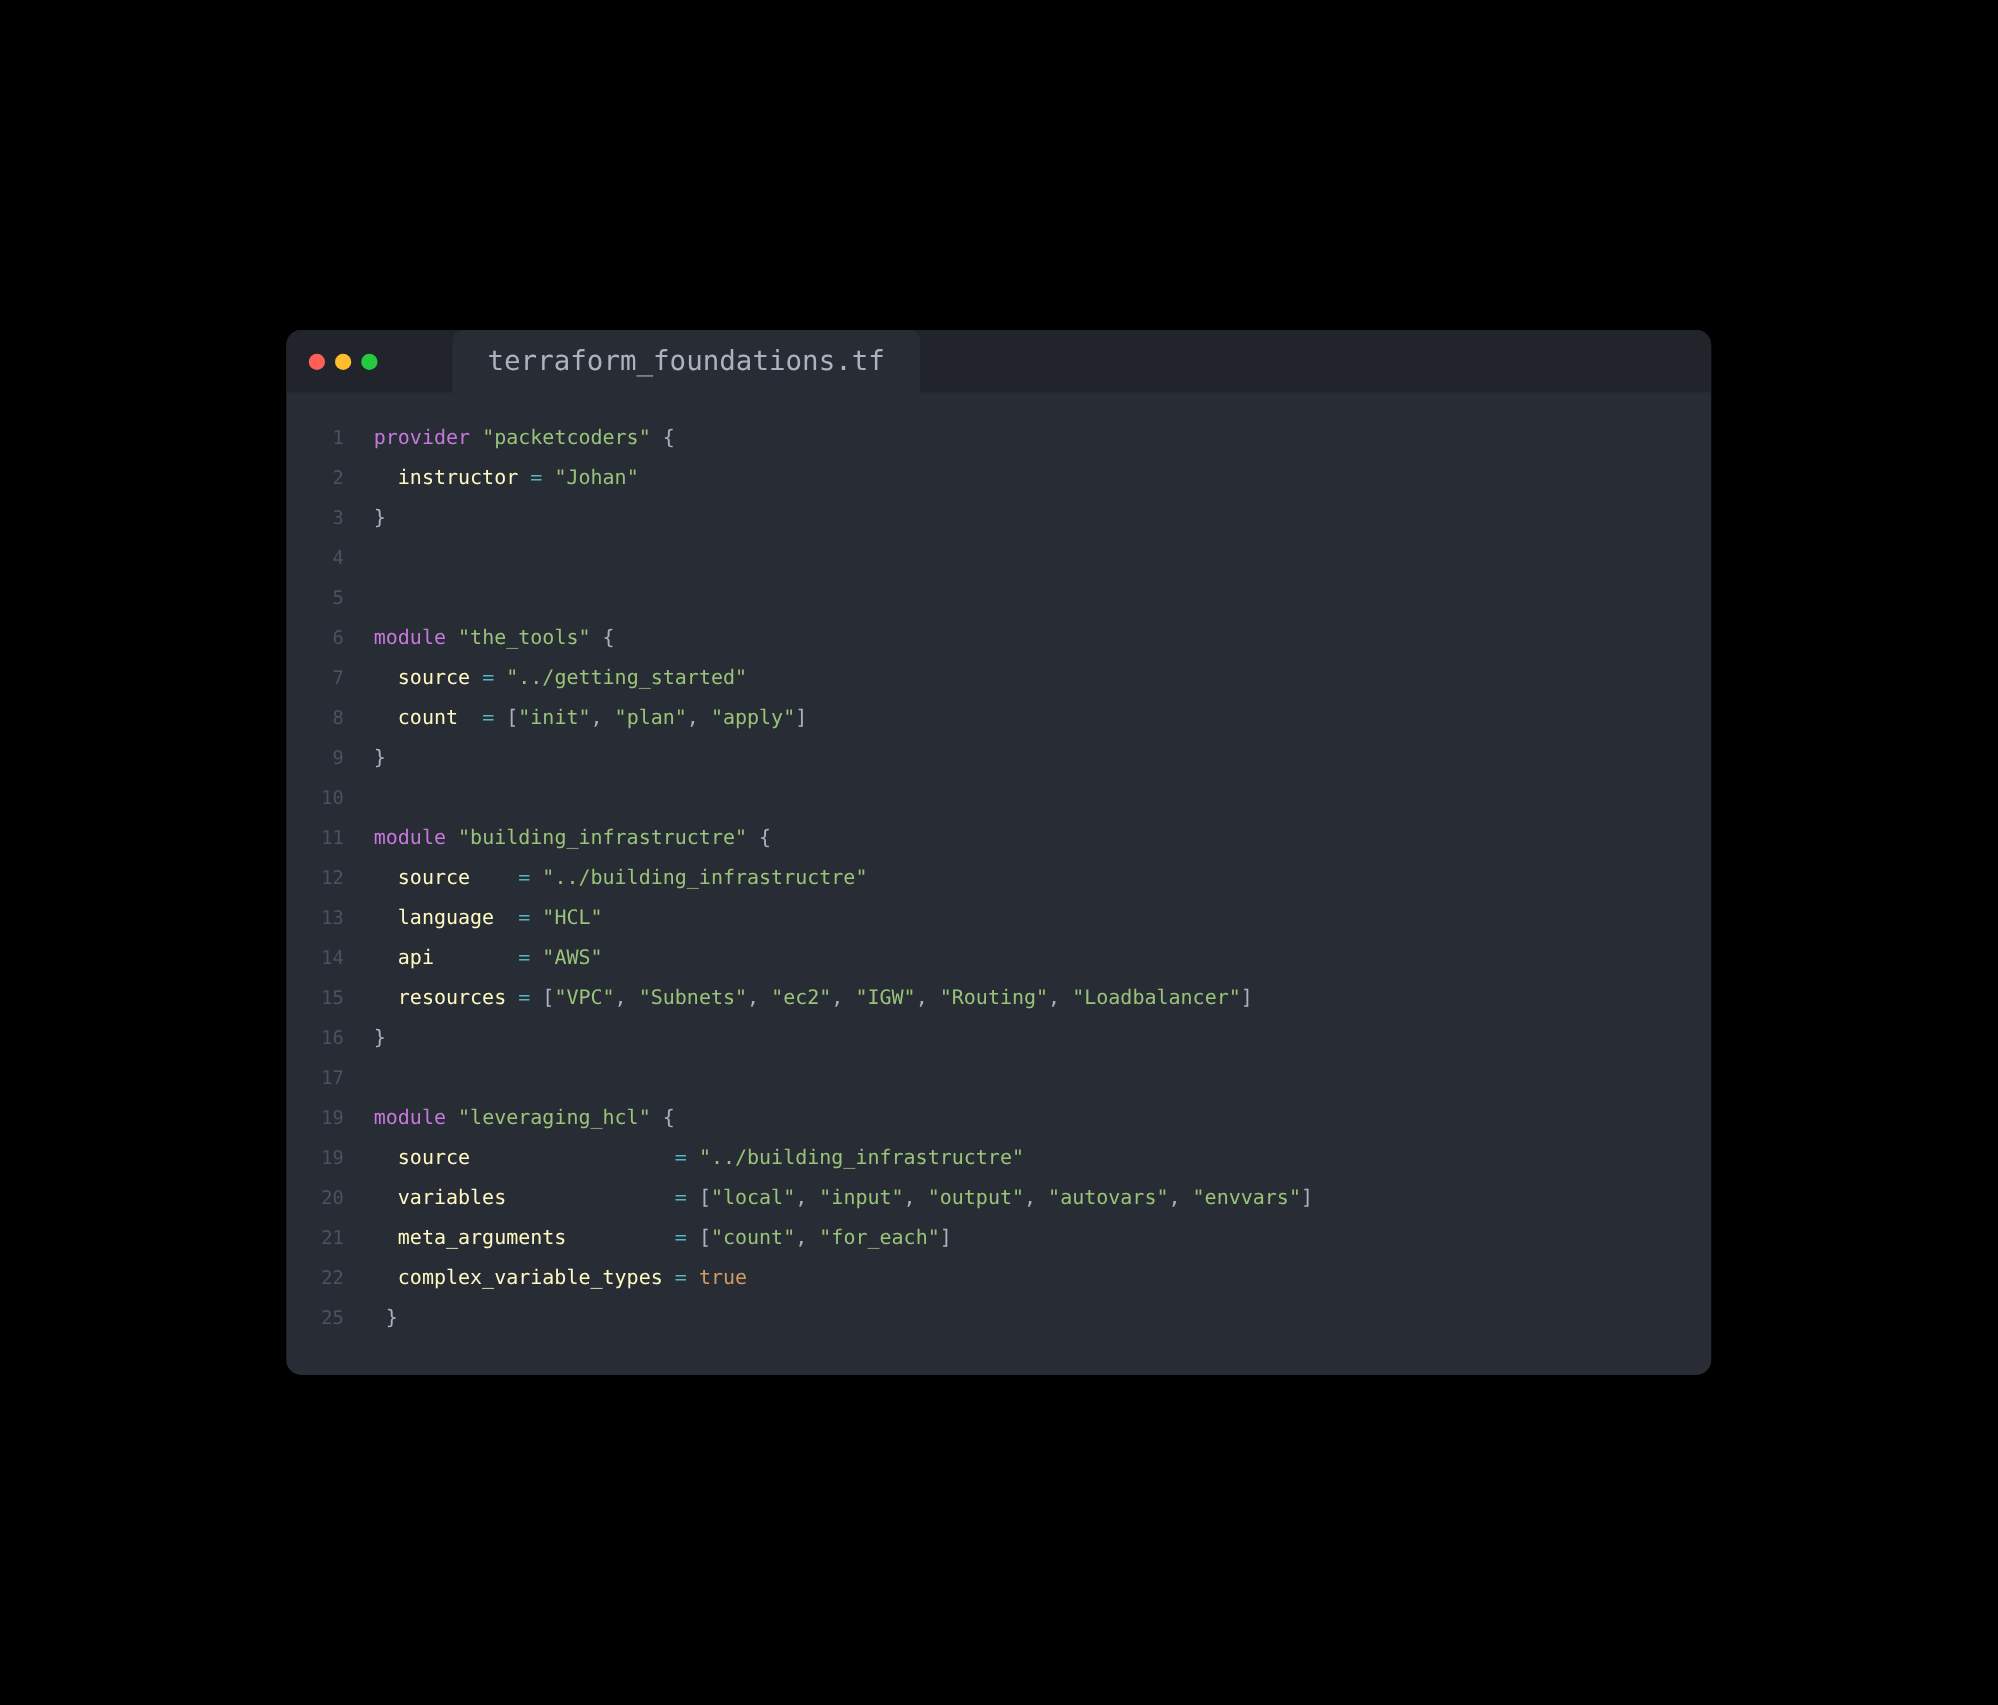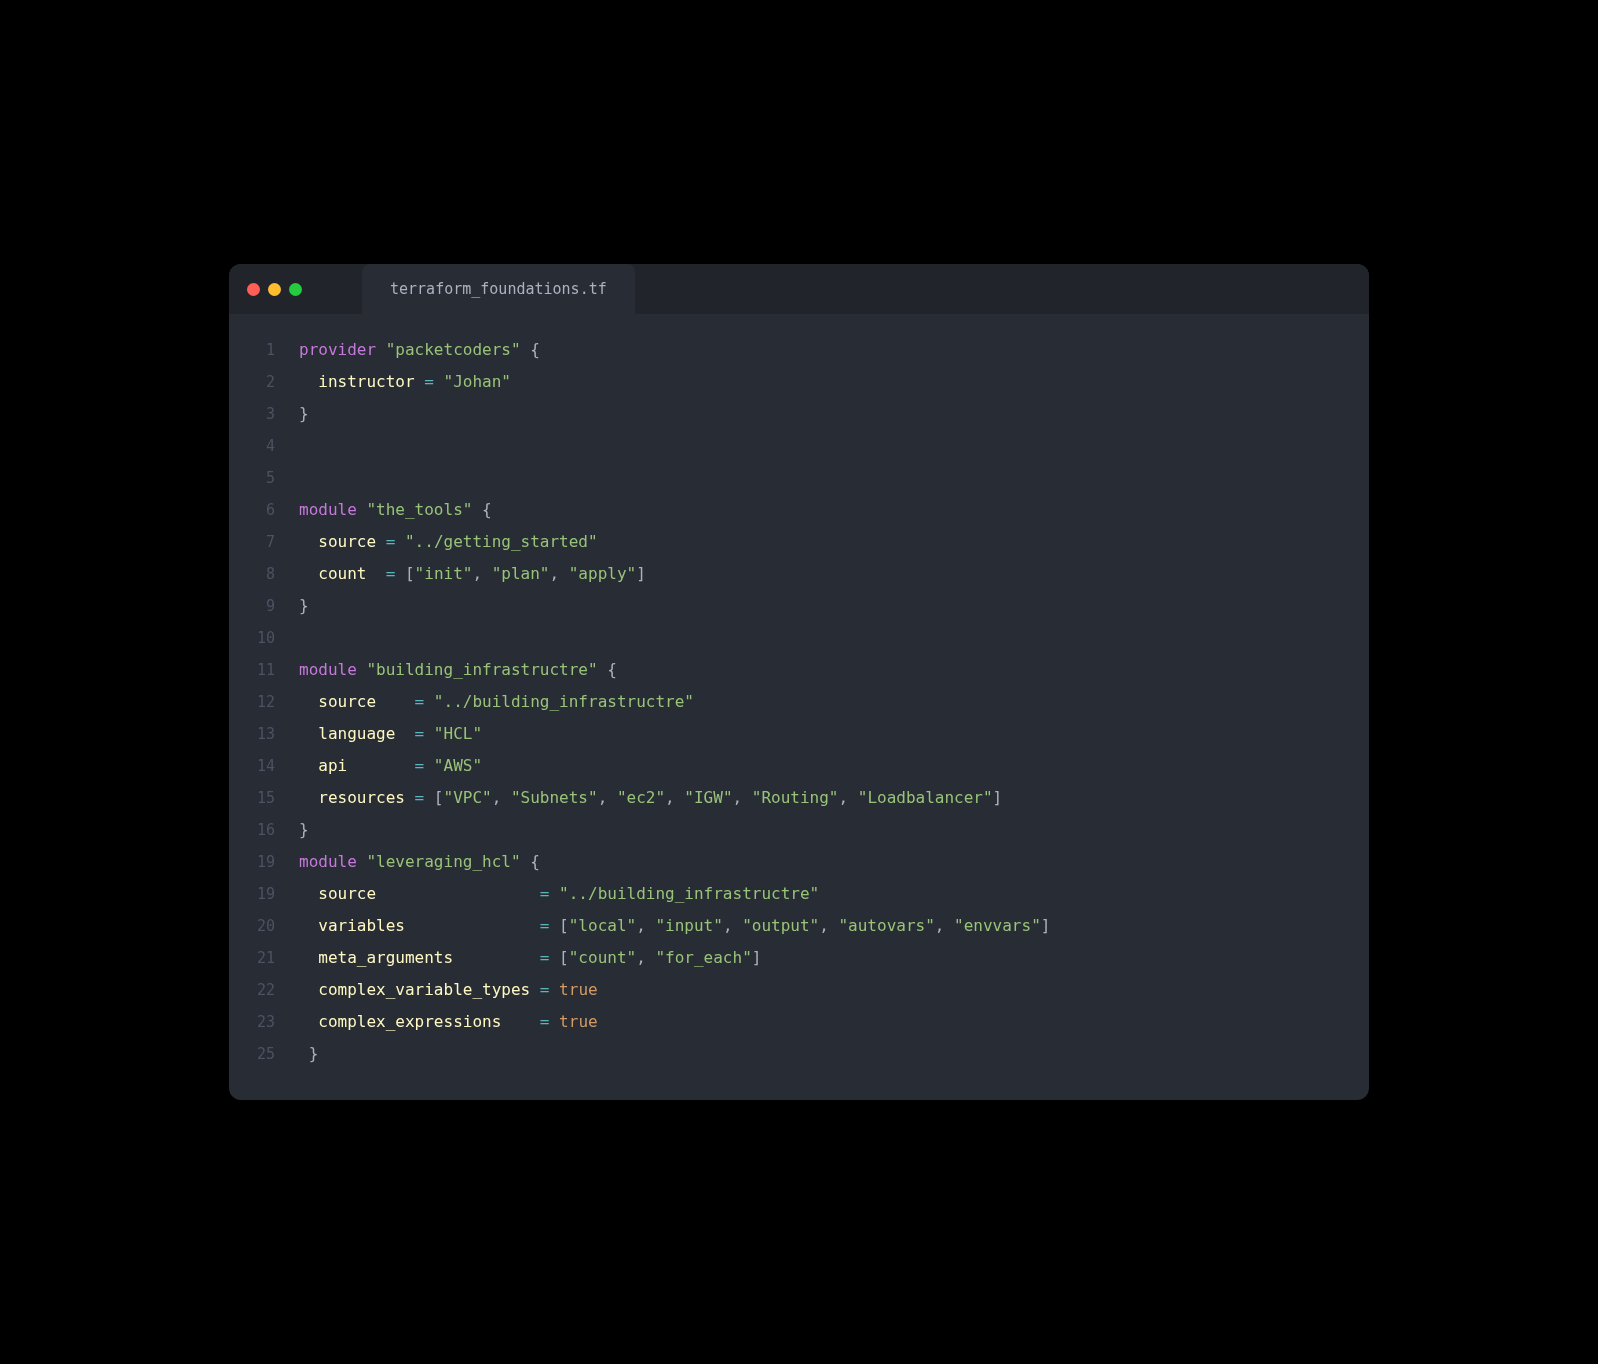--- a/index.html
+++ b/index.html
@@ -40,21 +40,21 @@
     .dot.yellow { background: #ffbd2e; }
     .dot.green { background: #27c93f; }
     .tab {
       background: #282c34;
       height: 50px;
       display: flex;
       align-items: center;
       padding: 0 28px;
       margin-left: 60px;
       color: #abb2bf;
-      font-size: 15px;
+      font-size: 22px;
       border-top-left-radius: 8px;
       border-top-right-radius: 8px;
     }
     .editor {
       padding: 20px 0 30px 0;
     }
     .line {
       display: flex;
       height: 32px;
       align-items: center;
@@ -172,20 +172,24 @@
     <div class="line">
       <span class="gutter">15</span>
       <span class="code"><span class="ident">  resources </span><span class="op">=</span><span class="brace"> [</span><span class="str">"VPC"</span><span class="comma">, </span><span class="str">"Subnets"</span><span class="comma">, </span><span class="str">"ec2"</span><span class="comma">, </span><span class="str">"IGW"</span><span class="comma">, </span><span class="str">"Routing"</span><span class="comma">, </span><span class="str">"Loadbalancer"</span><span class="brace">]</span></span>
     </div>
 
     <div class="line">
       <span class="gutter">16</span>
       <span class="code"><span class="brace">}</span></span>
     </div>
 
+    <div class="line">
+      <span class="gutter">17</span>
+      <span class="code"></span>
+    </div>
 
     <div class="line">
       <span class="gutter">19</span>
       <span class="code"><span class="kw">module</span> <span class="str">"leveraging_hcl"</span><span class="brace"> {</span></span>
     </div>
 
     <div class="line">
       <span class="gutter">19</span>
       <span class="code"><span class="ident">  source                 </span><span class="op">=</span><span class="str"> "../building_infrastructre"</span></span>
     </div>
@@ -198,24 +202,20 @@
     <div class="line">
       <span class="gutter">21</span>
       <span class="code"><span class="ident">  meta_arguments         </span><span class="op">=</span><span class="brace"> [</span><span class="str">"count"</span><span class="comma">, </span><span class="str">"for_each"</span><span class="brace">]</span></span>
     </div>
 
     <div class="line">
       <span class="gutter">22</span>
       <span class="code"><span class="ident">  complex_variable_types </span><span class="op">=</span><span> </span><span class="bool">true</span></span>
     </div>
 
-    <div class="line">
-      <span class="gutter">23</span>
-      <span class="code"><span class="ident">  complex_expressions    </span><span class="op">=</span><span> </span><span class="bool">true</span></span>
-    </div>
 
 
     <div class="line">
       <span class="gutter">25</span>
       <span class="code"><span class="brace"> }</span></span>
     </div>
 
   </div>
 </div>
 

